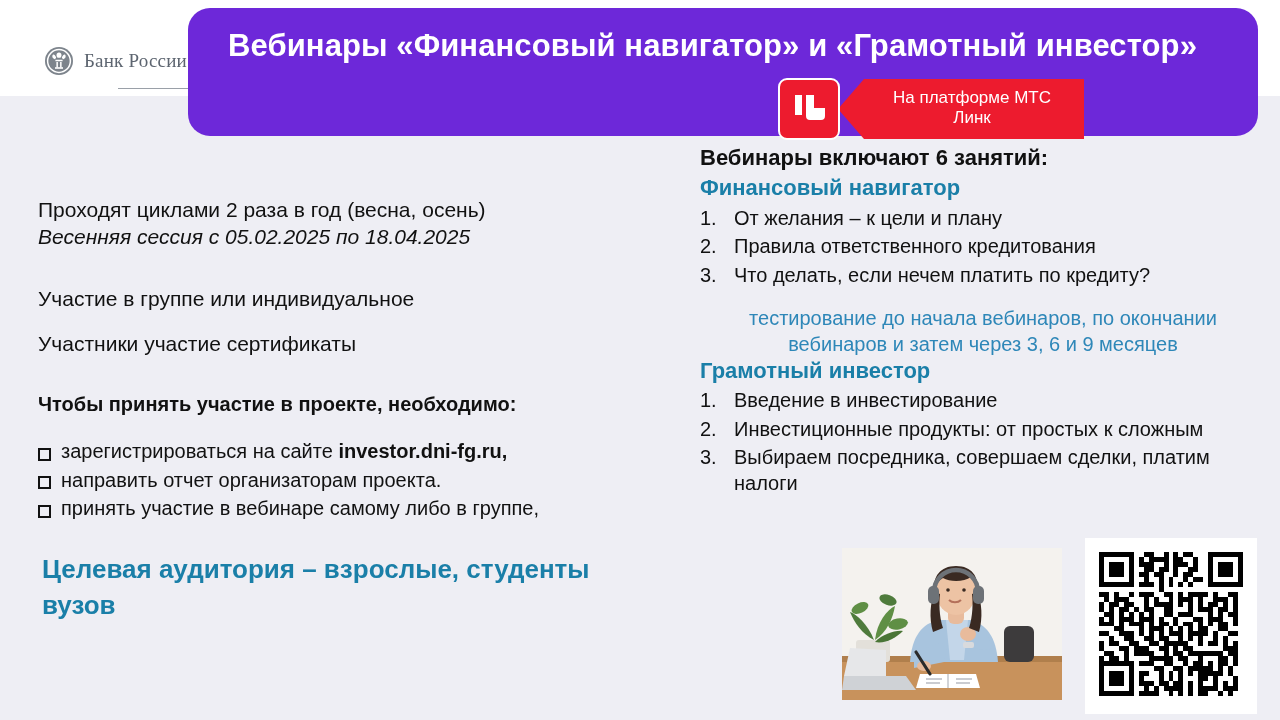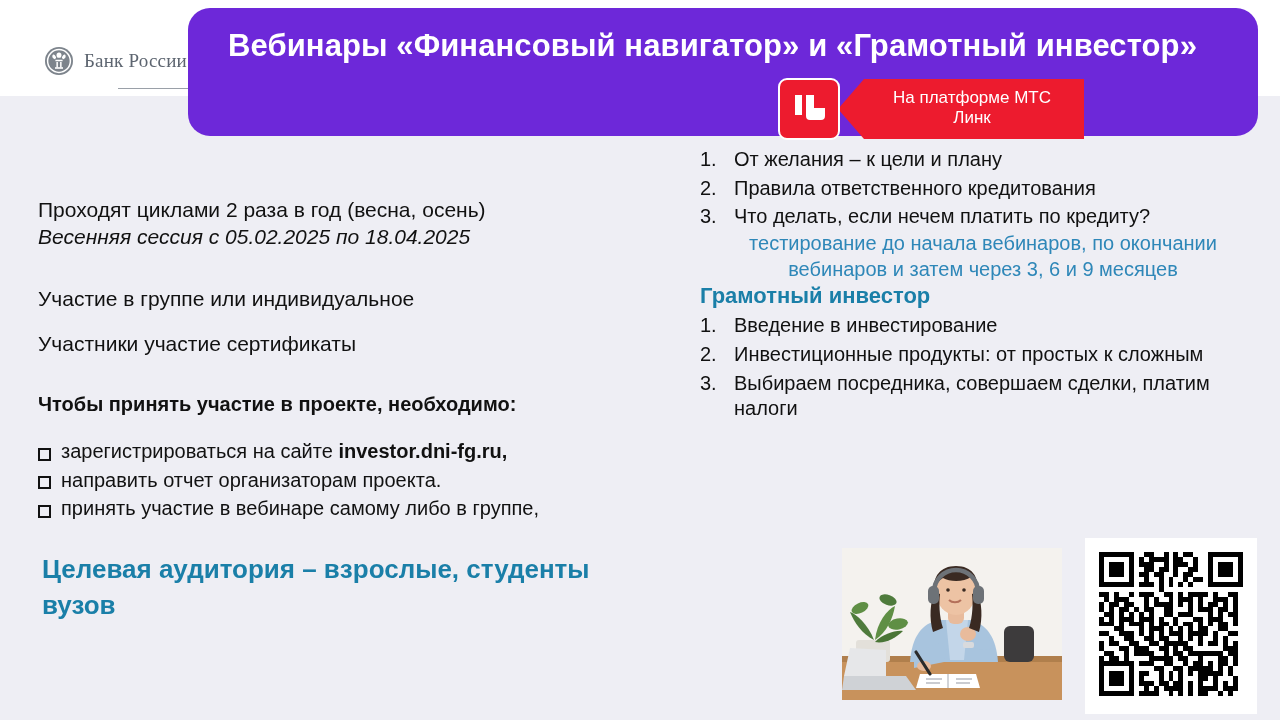--- a/index.html
+++ b/index.html
@@ -77,21 +77,21 @@
 
   
   .col-right{position:absolute;left:700px;top:144px;width:566px;}
   .r-head{font-size:22px;font-weight:bold;color:#111;line-height:1.28;}
   .r-sub{font-size:22px;font-weight:bold;color:#1a7fa8;line-height:1.30;margin-top:2px;}
   .r-list{margin:0;padding:0;list-style:none;}
   .r-item{display:flex;align-items:flex-start;font-size:20px;line-height:1.28;color:#111;margin-top:3px;}
   .r-num{flex:0 0 34px;}
   .r-txt{flex:1 1 auto;}
   .r-note{
-    font-size:20px;color:#2e87b8;line-height:1.30;margin-top:0;text-align:center;
+    font-size:20px;color:#2e87b8;line-height:1.30;margin-top:16px;text-align:center;
   }
   .r-sub2{font-size:22px;font-weight:bold;color:#1a7fa8;line-height:1.30;}
 
   
   .photo{
     position:absolute;left:842px;top:548px;width:220px;height:152px;
     background:#f3f1ed;overflow:hidden;
   }
   .photo svg{display:block;}
 
@@ -163,20 +163,22 @@
       <div class="check-row">
         <span class="check-box"></span>
         <span>принять участие в вебинаре самому либо в группе,</span>
       </div>
     </div>
   </div>
 
   <div class="audience">Целевая аудитория – взрослые, студенты  вузов</div>
 
   <div class="col-right">
+    <div class="r-head">Вебинары включают 6 занятий:</div>
+    <div class="r-sub">Финансовый навигатор</div>
     <div class="r-list">
       <div class="r-item">
         <span class="r-num">1.</span>
         <span class="r-txt">От желания – к цели и плану</span>
       </div>
       <div class="r-item">
         <span class="r-num">2.</span>
         <span class="r-txt">Правила ответственного кредитования</span>
       </div>
       <div class="r-item">

